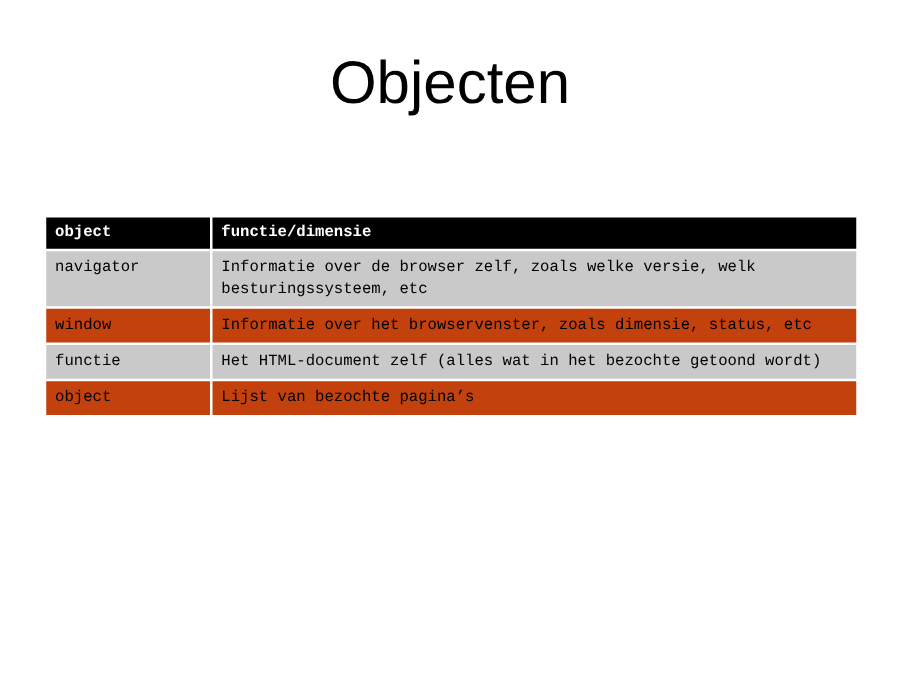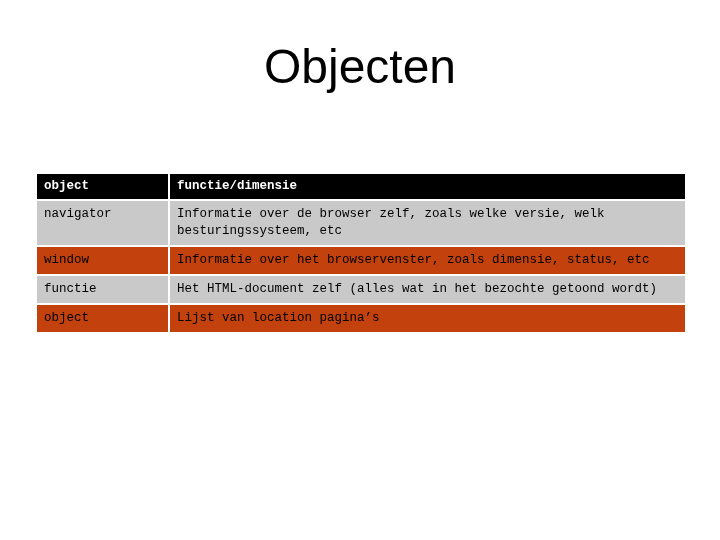--- a/index.html
+++ b/index.html
@@ -106,19 +106,19 @@
           <tr class="row-light">
             <td class="cell-object">window</td>
             <td class="cell-function">Informatie over het browservenster, zoals dimensie, status, etc</td>
           </tr>
           <tr class="row-dark">
             <td class="cell-object">functie</td>
             <td class="cell-function">Het HTML-document zelf (alles wat in het bezochte getoond wordt)</td>
           </tr>
           <tr class="row-light">
             <td class="cell-object">object</td>
-            <td class="cell-function">Lijst van location pagina’s</td>
+            <td class="cell-function">Lijst van bezochte pagina’s</td>
           </tr>
         </tbody>
     </table>
   </div>
 
 </div>
 
 </body></html>

